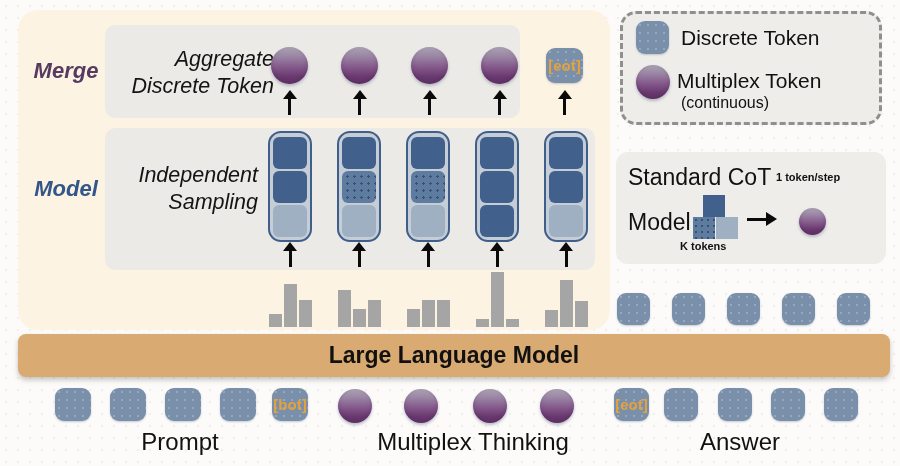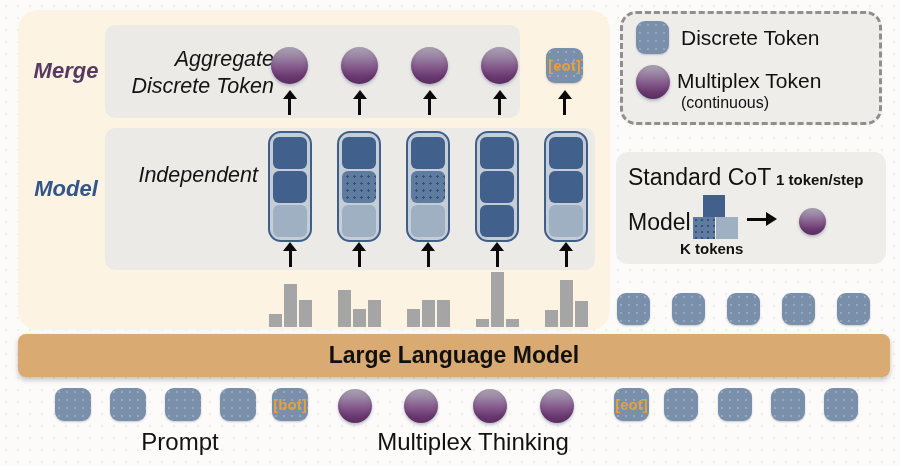--- a/index.html
+++ b/index.html
@@ -83,21 +83,21 @@
   .legend{
     left:620px;top:11px;width:262px;height:114px;box-sizing:border-box;
     background:#efedea;border:3px dashed #8f8f8f;border-radius:16px;
   }
   .legend-label{font-size:21px;color:#111;}
   .legend-sub{font-size:16px;color:#111;}
 
   
   .compare{left:616px;top:152px;width:270px;height:112px;background:#efedea;border-radius:12px;}
   .big-label{font-size:23px;color:#111;}
-  .small-label{font-size:15px;font-weight:600;color:#111;}
+  .small-label{font-size:11px;font-weight:600;color:#111;}
   .mini-sq{position:absolute;width:22px;height:22px;}
   .mini-sq.dark{background:#41608c;}
   .mini-sq.light{background:#9fb0c3;}
   .mini-sq.dotted{background-color:#5e7ca0;background-image:radial-gradient(rgba(25,45,75,0.55) 1px, transparent 1.3px);background-size:6px 6px;}
 
   
   .brow-sq{top:388px;width:36px;height:33px;}
   .brow-sphere{top:389px;width:34px;height:34px;}
   .btm-label{font-size:24px;color:#111;text-align:center;}
   .special{display:flex;align-items:center;justify-content:center;}
@@ -137,20 +137,21 @@
     <div class="sq special" style="width:37px;height:35px;">
       <span class="token-text">[eot]</span>
     </div>
     <div class="arrow" style="margin-top:7px;"></div>
   </div>
 
   <div class="abs graybox" style="left:105px;top:128px;width:490px;height:142px;"></div>
   <div class="abs rowlabel" style="left:24px;top:176px;color:#33568a;">Model</div>
   <div class="abs boxtitle" style="left:110px;top:162px;width:148px;">
     <div>Independent</div>
+    <div>Sampling</div>
   </div>
 
   <div class="abs pill-row">
     <div class="pill">
         <div class="cell dark"></div>
         <div class="cell dark"></div>
         <div class="cell light"></div>
       </div>
     <div class="pill">
         <div class="cell dark"></div>
@@ -268,14 +269,15 @@
   <div class="abs sq brow-sq special" style="left:614px;width:35px;">
     <span class="token-text">[eot]</span>
   </div>
   <div class="abs sq brow-sq" style="left:664px;width:34px;"></div>
   <div class="abs sq brow-sq" style="left:718px;width:34px;"></div>
   <div class="abs sq brow-sq" style="left:771px;width:34px;"></div>
   <div class="abs sq brow-sq" style="left:824px;width:34px;"></div>
 
   <div class="abs btm-label" style="left:120px;top:428px;width:120px;">Prompt</div>
   <div class="abs btm-label" style="left:353px;top:428px;width:240px;">Multiplex Thinking</div>
+  <div class="abs btm-label" style="left:680px;top:428px;width:120px;">Answer</div>
 
 </div>
 
 </body></html>

